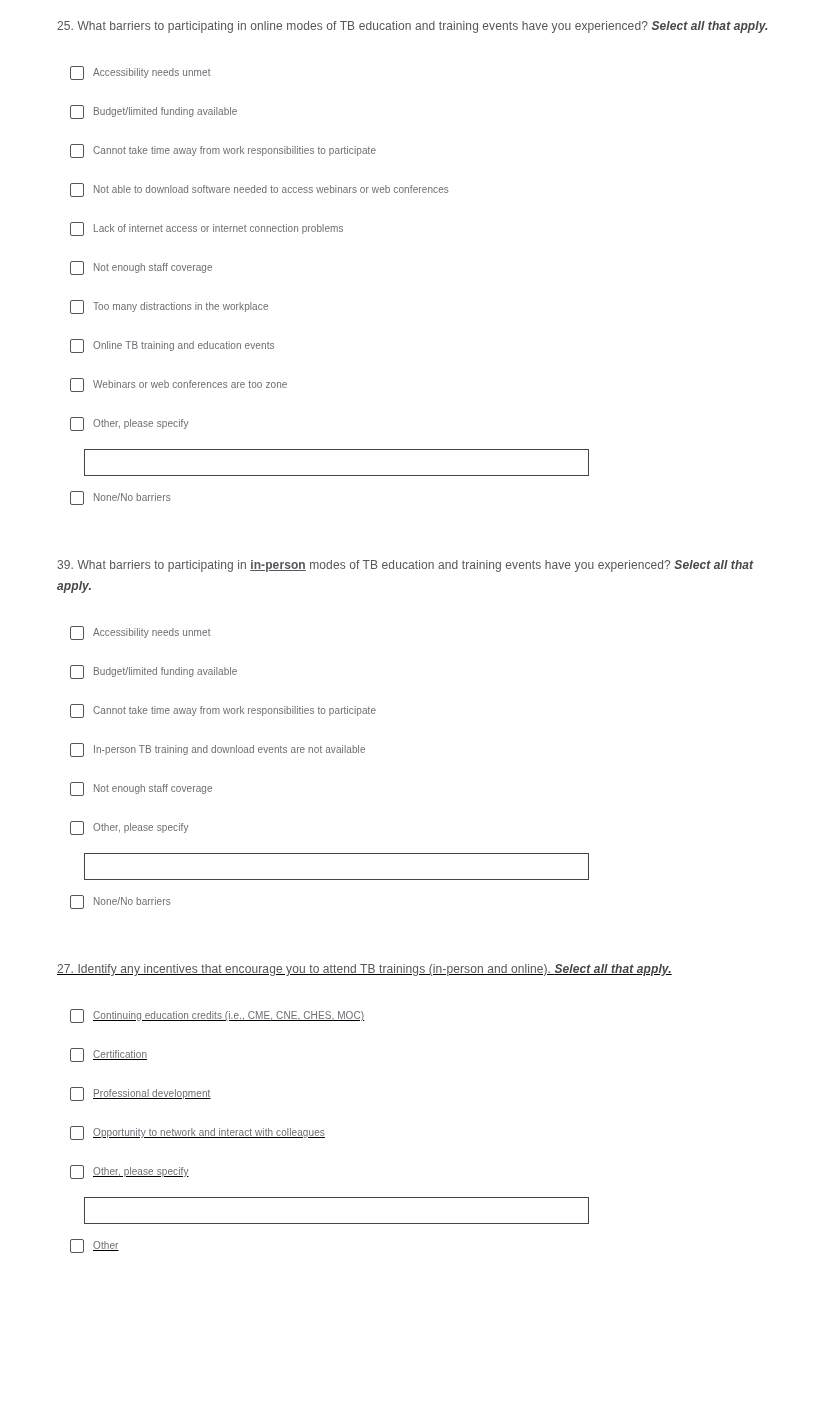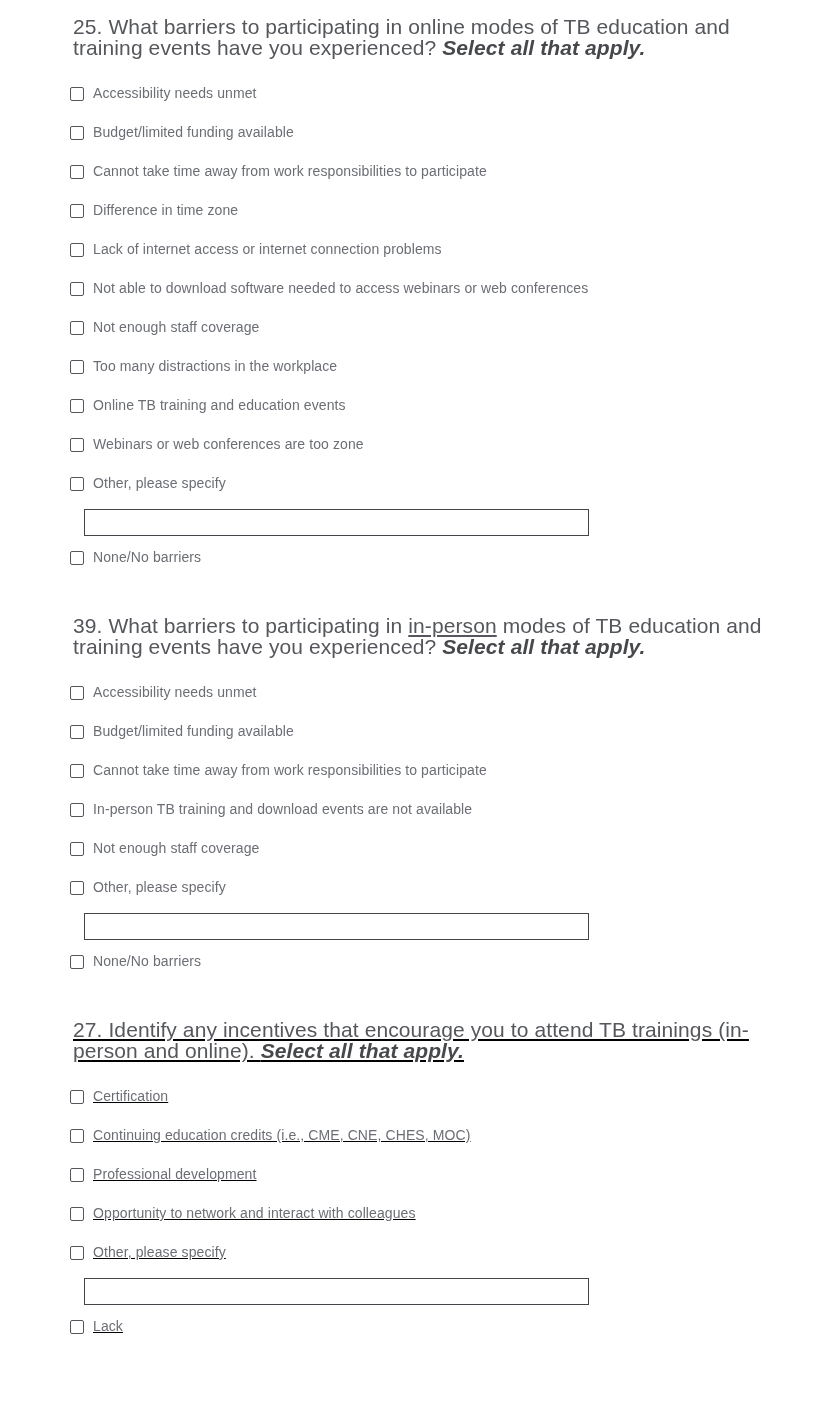--- a/index.html
+++ b/index.html
@@ -18,56 +18,57 @@
     box-sizing: border-box;
   }
   .question {
     margin-bottom: 50px;
   }
   .question:last-child {
     margin-bottom: 0;
     text-decoration: underline;
   }
   .q-heading {
-    font-size: 21px;
+    font-size: 12px;
     line-height: 21px;
     color: #55575c;
     max-width: 712px;
-    margin: 0 0 28px 16px;
+    margin: 0 0 28px 0;
     font-weight: normal;
     letter-spacing: 0.1px;
   }
   .q-heading .seg-bold-italic {
     font-weight: bold;
     font-style: italic;
     color: #46484c;
   }
   .q-heading .seg-underline {
     text-decoration: underline;
+    font-weight: bold;
   }
   .options {
     margin-left: 13px;
   }
   .option-row {
     display: flex;
     align-items: center;
     margin-bottom: 24px;
     cursor: pointer;
   }
   .checkbox {
     width: 12px;
     height: 12px;
     border: 1.5px solid #54565c;
     border-radius: 2px;
     background: #ffffff;
     flex: none;
   }
   .option-label {
     margin-left: 9px;
-    font-size: 14px;
+    font-size: 10px;
     line-height: 15px;
     color: #6b6e74;
     letter-spacing: 0.1px;
   }
   .other-input-row {
     margin: -6px 0 14px 14px;
   }
   .other-input {
     display: block;
     width: 505px;
@@ -96,29 +97,25 @@
         <div class="option-row">
     <span class="checkbox"></span>
     <span class="option-label">Budget/limited funding available</span>
   </div>
         <div class="option-row">
     <span class="checkbox"></span>
     <span class="option-label">Cannot take time away from work responsibilities to participate</span>
   </div>
         <div class="option-row">
     <span class="checkbox"></span>
-    <span class="option-label">Difference in time zone</span>
+    <span class="option-label">Not able to download software needed to access webinars or web conferences</span>
   </div>
         <div class="option-row">
     <span class="checkbox"></span>
     <span class="option-label">Lack of internet access or internet connection problems</span>
-  </div>
-        <div class="option-row">
-    <span class="checkbox"></span>
-    <span class="option-label">Not able to download software needed to access webinars or web conferences</span>
   </div>
         <div class="option-row">
     <span class="checkbox"></span>
     <span class="option-label">Not enough staff coverage</span>
   </div>
         <div class="option-row">
     <span class="checkbox"></span>
     <span class="option-label">Too many distractions in the workplace</span>
   </div>
         <div class="option-row">
@@ -176,40 +173,40 @@
     <span class="checkbox"></span>
     <span class="option-label">None/No barriers</span>
   </div>
       </div>
   </div>
     <div class="question">
     <h2 class="q-heading"><span>27. Identify any incentives that encourage you to attend TB trainings (in-person and online). </span><span class="seg-bold-italic">Select all that apply.</span></h2>
     <div class="options">
         <div class="option-row">
     <span class="checkbox"></span>
+    <span class="option-label">Continuing education credits (i.e., CME, CNE, CHES, MOC)</span>
+  </div>
+        <div class="option-row">
+    <span class="checkbox"></span>
     <span class="option-label">Certification</span>
-  </div>
-        <div class="option-row">
-    <span class="checkbox"></span>
-    <span class="option-label">Continuing education credits (i.e., CME, CNE, CHES, MOC)</span>
   </div>
         <div class="option-row">
     <span class="checkbox"></span>
     <span class="option-label">Professional development</span>
   </div>
         <div class="option-row">
     <span class="checkbox"></span>
     <span class="option-label">Opportunity to network and interact with colleagues</span>
   </div>
         <div class="option-row">
     <span class="checkbox"></span>
     <span class="option-label">Other, please specify</span>
   </div>
         <div class="other-input-row">
     <input type="text" class="other-input" value="" style="">
   </div>
         <div class="option-row">
     <span class="checkbox"></span>
-    <span class="option-label">Lack</span>
+    <span class="option-label">Other</span>
   </div>
       </div>
   </div>
   </div>
 
 </body></html>

